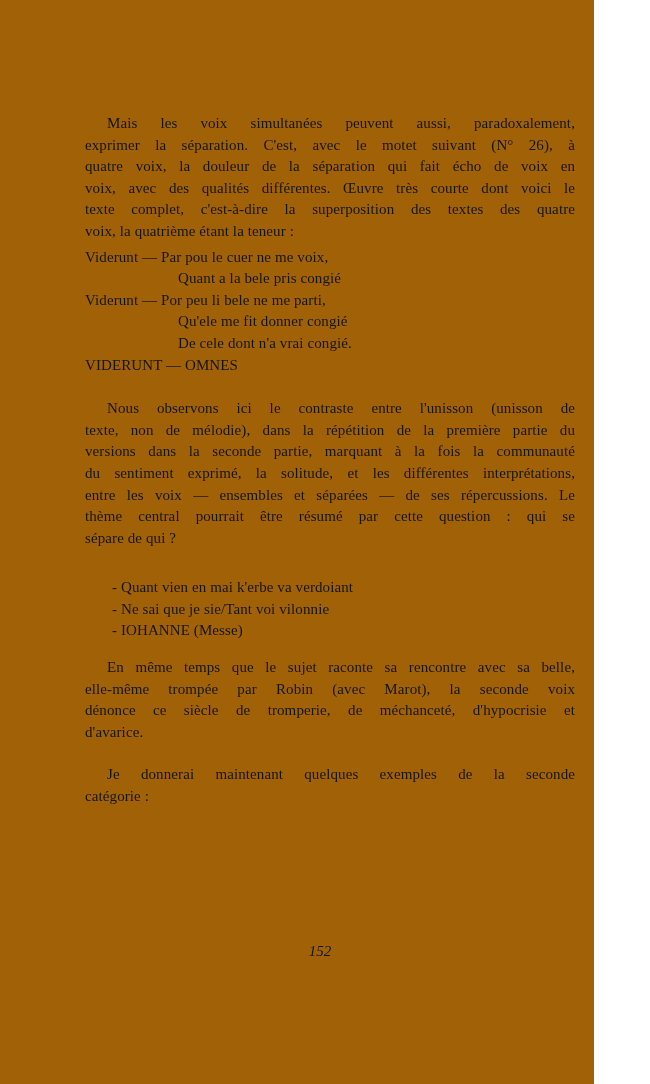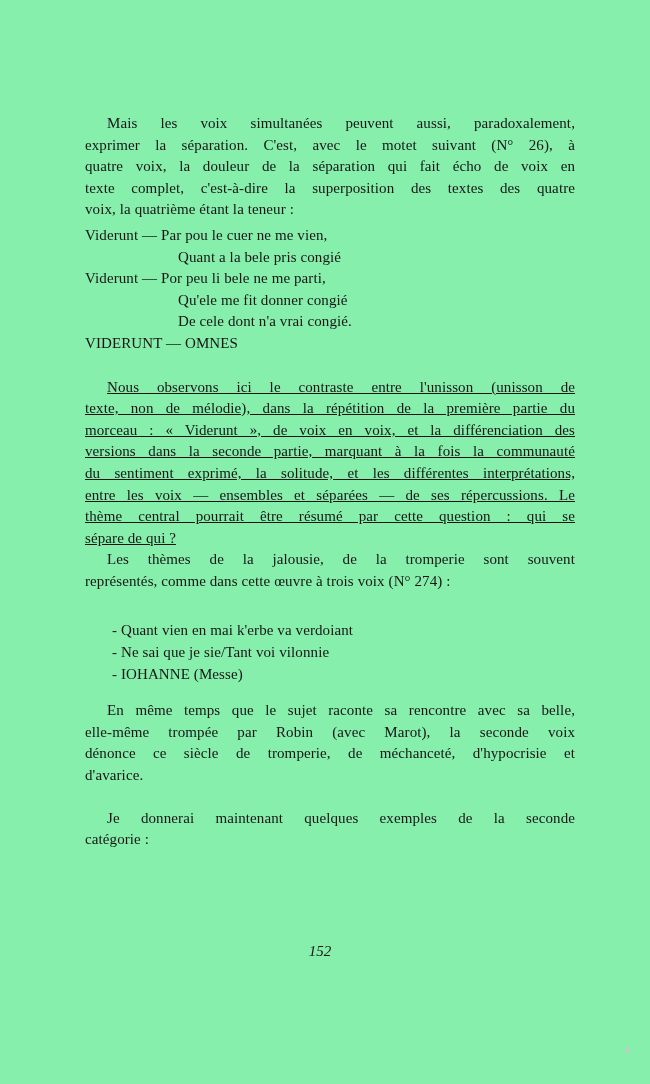--- a/index.html
+++ b/index.html
@@ -2,23 +2,23 @@
 <html><head>
 <meta charset="utf-8">
 <style>
   html, body {
     margin: 0;
     padding: 0;
     background: #ffffff;
   }
   .page {
     position: relative;
-    width: 650px;
+    width: 594px;
     height: 1084px;
-    background: #86efac;
+    background: #a16207;
     overflow: hidden;
     font-family: "Liberation Serif", "DejaVu Serif", serif;
     color: #151515;
   }
   .textblock {
     position: absolute;
     left: 85px;
     top: 113px;
     width: 490px;
     font-size: 15px;
@@ -30,21 +30,21 @@
   }
   
   .just {
     text-align: justify;
     text-align-last: justify;
   }
   .ind { text-indent: 22px; }
   .v-ind { margin-left: 93px; }      
   .li-ind { margin-left: 27px; }     
   .verse { margin-top: 4px; }
-  .para2 { margin-top: 22px; text-decoration: underline; }
+  .para2 { margin-top: 22px; }
   .para3 { margin-top: 0; }
   .listblock { margin-top: 28px; }
   .para4 { margin-top: 15px; }
   .para5 { margin-top: 21px; }
   .pagenum {
     position: absolute;
     left: 75px;
     top: 941px;
     width: 490px;
     text-align: center;
@@ -66,48 +66,44 @@
 <body>
 
 <div class="page">
 
   <div class="textblock">
 
     <div class="para">
       <div class="ln just ind">Mais les voix simultanées peuvent aussi, paradoxalement,</div>
       <div class="ln just">exprimer la séparation. C'est, avec le motet suivant (N° 26), à</div>
       <div class="ln just">quatre voix, la douleur de la séparation qui fait écho de voix en</div>
+      <div class="ln just">voix, avec des qualités différentes. Œuvre très courte dont voici le</div>
       <div class="ln just">texte complet, c'est-à-dire la superposition des textes des quatre</div>
       <div class="ln">voix, la quatrième étant la teneur :</div>
     </div>
 
     <div class="verse">
-      <div class="ln">Viderunt — Par pou le cuer ne me vien,</div>
+      <div class="ln">Viderunt — Par pou le cuer ne me voix,</div>
       <div class="ln v-ind">Quant a la bele pris congié</div>
       <div class="ln">Viderunt — Por peu li bele ne me parti,</div>
       <div class="ln v-ind">Qu'ele me fit donner congié</div>
       <div class="ln v-ind">De cele dont n'a vrai congié.</div>
       <div class="ln">VIDERUNT — OMNES</div>
     </div>
 
     <div class="para para2">
       <div class="ln just ind">Nous observons ici le contraste entre l'unisson (unisson de</div>
       <div class="ln just">texte, non de mélodie), dans la répétition de la première partie du</div>
-      <div class="ln just">morceau : « Viderunt », de voix en voix, et la différenciation des</div>
       <div class="ln just">versions dans la seconde partie, marquant à la fois la communauté</div>
       <div class="ln just">du sentiment exprimé, la solitude, et les différentes interprétations,</div>
       <div class="ln just">entre les voix — ensembles et séparées — de ses répercussions. Le</div>
       <div class="ln just">thème central pourrait être résumé par cette question : qui se</div>
       <div class="ln">sépare de qui ?</div>
     </div>
 
-    <div class="para para3">
-      <div class="ln just ind">Les thèmes de la jalousie, de la tromperie sont souvent</div>
-      <div class="ln">représentés, comme dans cette œuvre à trois voix (N° 274) :</div>
-    </div>
 
     <div class="listblock">
       <div class="ln li-ind">- Quant vien en mai k'erbe va verdoiant</div>
       <div class="ln li-ind">- Ne sai que je sie/Tant voi vilonnie</div>
       <div class="ln li-ind">- IOHANNE (Messe)</div>
     </div>
 
     <div class="para para4">
       <div class="ln just ind">En même temps que le sujet raconte sa rencontre avec sa belle,</div>
       <div class="ln just">elle-même trompée par Robin (avec Marot), la seconde voix</div>

